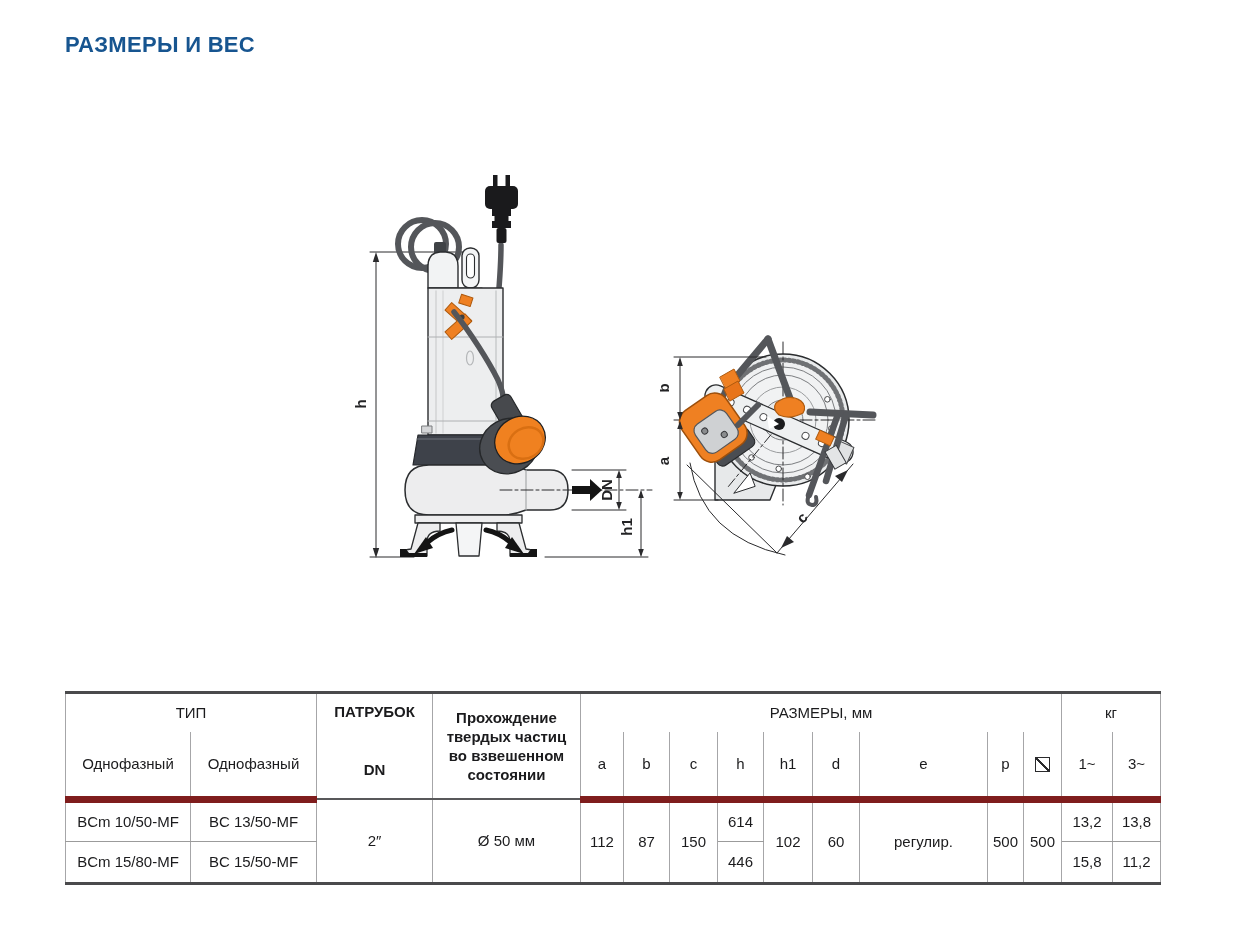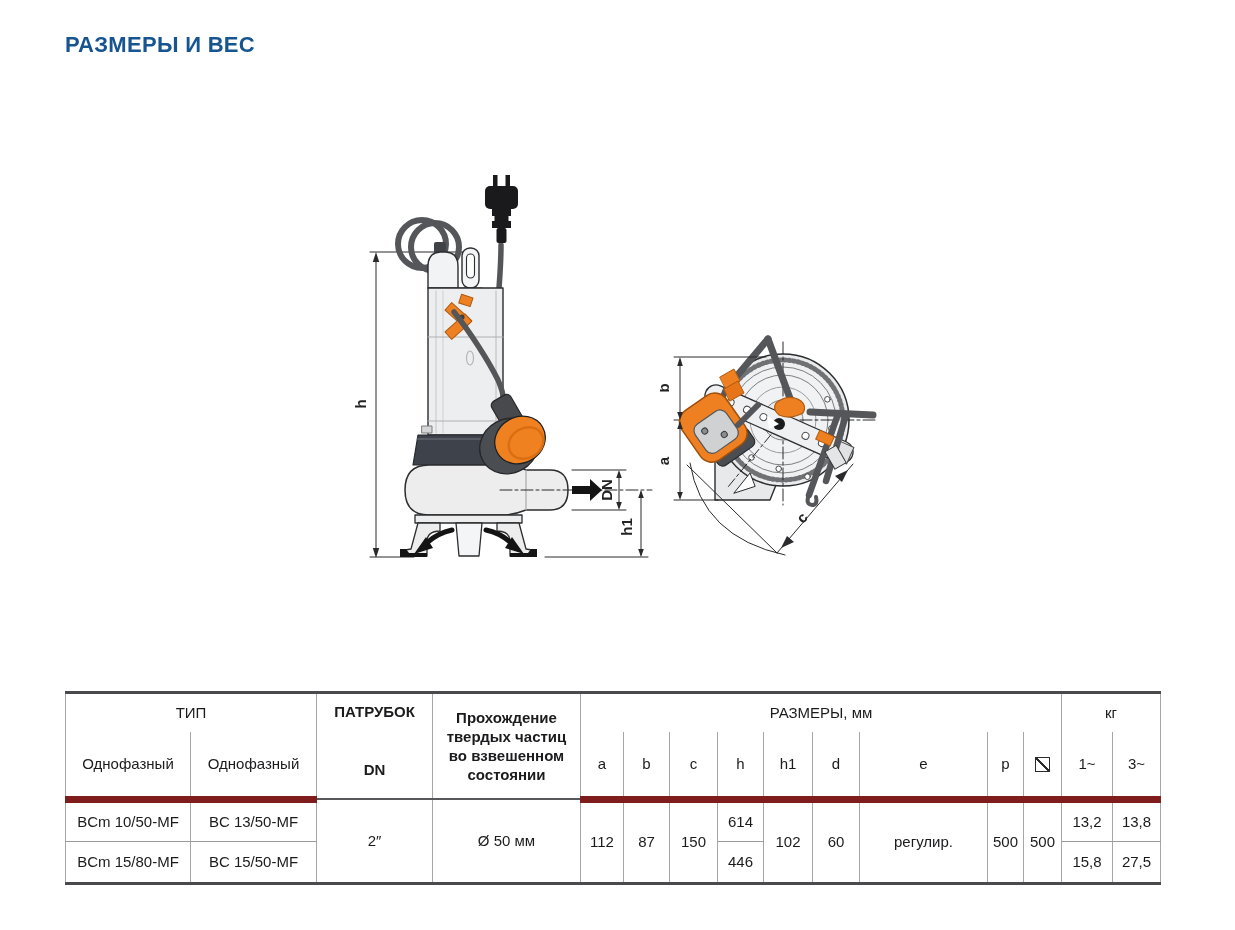--- a/index.html
+++ b/index.html
@@ -317,17 +317,17 @@
     <td rowspan="2">500</td>
     <td rowspan="2">500</td>
     <td class="split bold">13,2</td>
     <td class="split bold">13,8</td>
   </tr>
   <tr class="brow">
     <td class="model">BCm 15/80-MF</td>
     <td class="model">BC 15/50-MF</td>
     <td>446</td>
     <td class="bold">15,8</td>
-    <td class="bold">27,5</td>
+    <td class="bold">11,2</td>
   </tr>
 </tbody>
     </table>
 </div>
 
 </body></html>

